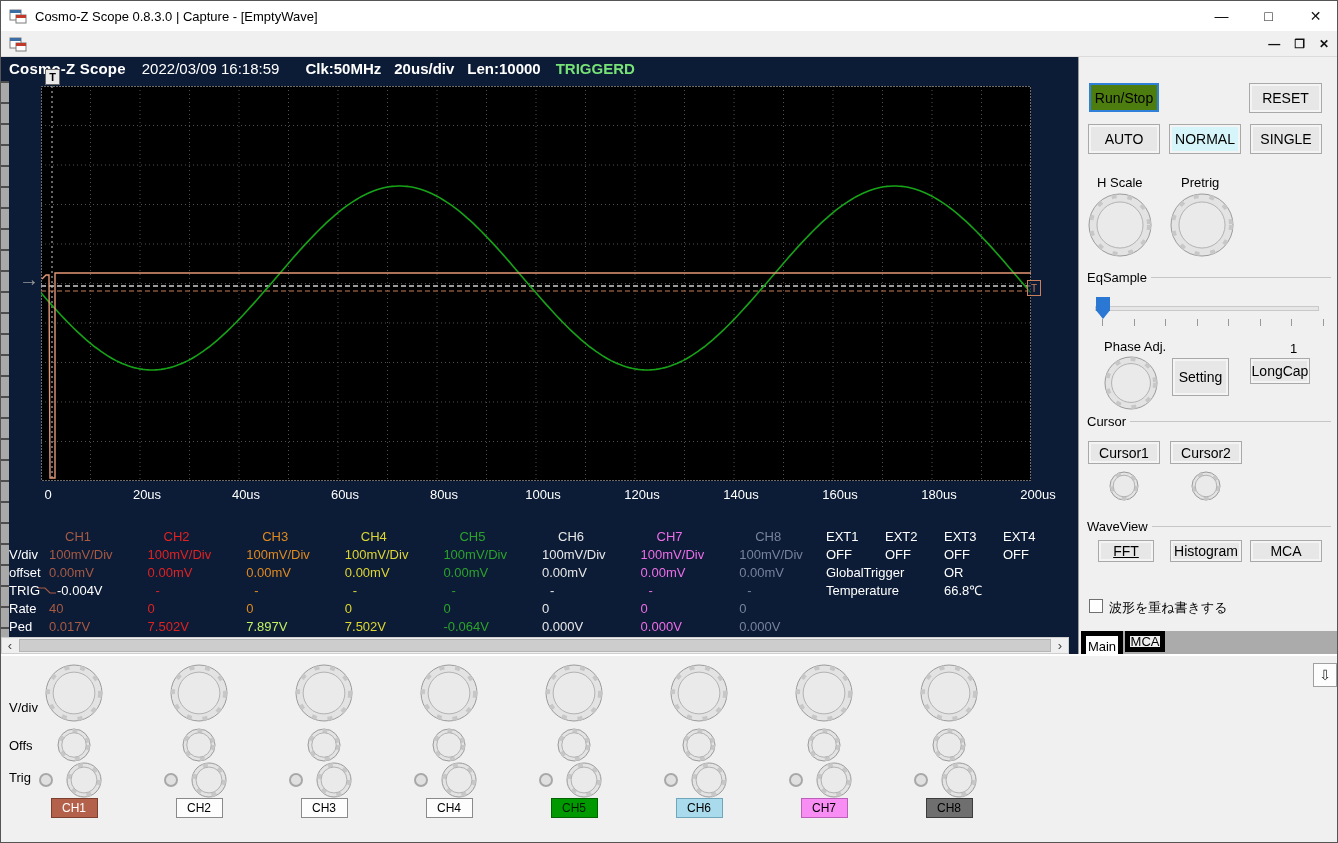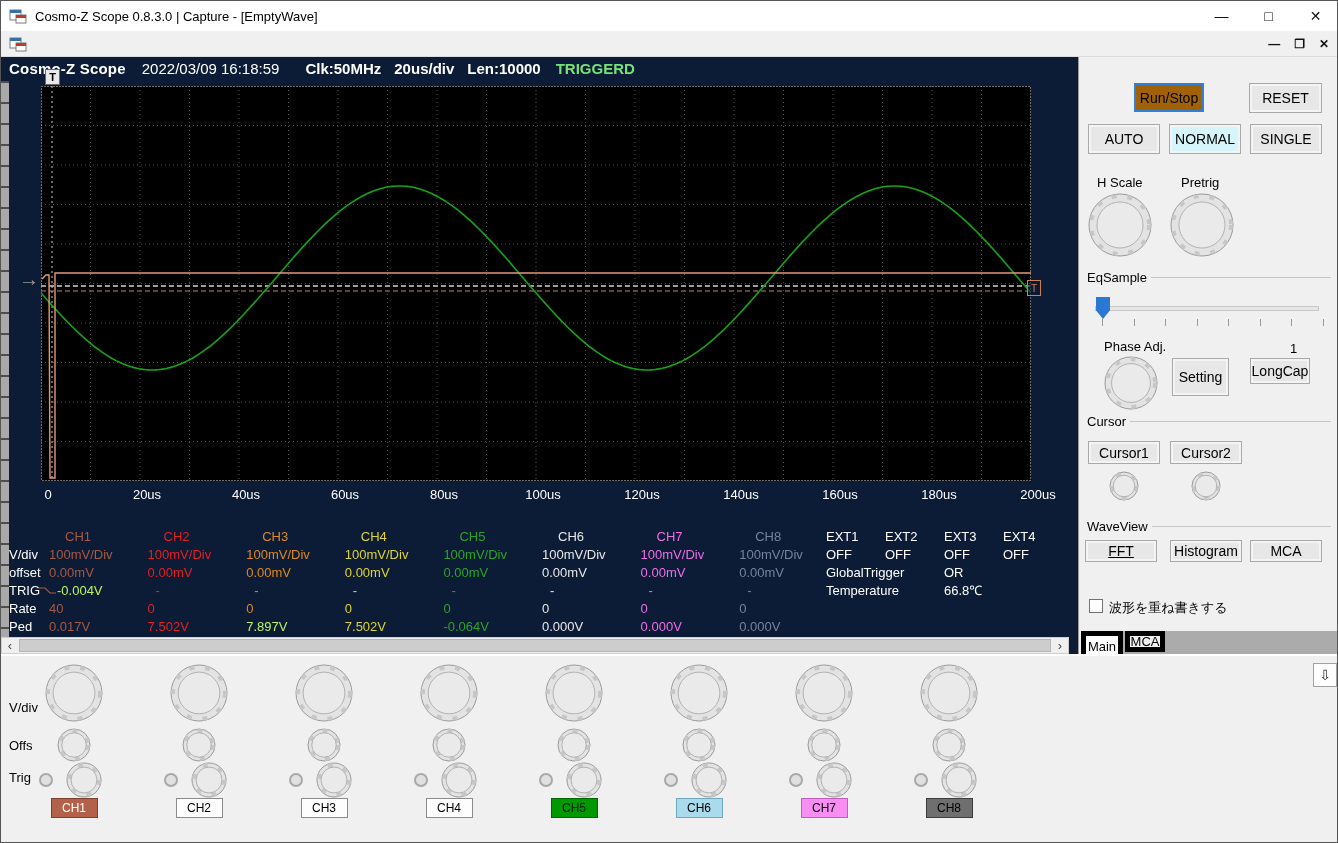--- a/index.html
+++ b/index.html
@@ -43,21 +43,21 @@
   #ch-table { position:absolute; left:0; top:468px; width:1078px; height:112px; font-size:13px; }
   .tbl-cell { position:absolute; white-space:nowrap; }
   
   .h-scroll { position:absolute; left:0; top:580px; width:1068px; height:17px; background:#efefef; border:1px solid #cfcfcf; }
   .h-scroll .arr { position:absolute; top:0; width:16px; height:15px; display:flex; align-items:center; justify-content:center; color:#444; font-size:13px; }
   .arr-left { left:0; } .arr-right { right:0; }
   .h-thumb { position:absolute; left:17px; top:1px; width:1032px; height:13px; background:#cdcdcd; border:1px solid #b5b5b5; }
   
   .rpanel { position:absolute; left:1078px; top:56px; width:260px; height:597px; background:#f0f0f0; font-size:13px; color:#000; }
   .btn { position:absolute; background:#e7e7e7; border:1px solid #a9a9a9; display:flex; align-items:center; justify-content:center; font-size:14px; box-shadow:inset 0 0 0 2px #f4f4f4; }
-  .btn-run { background:#a16207; border:2px solid #2f80d9; box-shadow:none;margin-left:45px; }
+  .btn-run { background:#4d7c0f; border:2px solid #2f80d9; box-shadow:none; }
   .btn-normal { background:#d6f5fa; }
   .rp-label { position:absolute; white-space:nowrap; }
   .group-line { position:absolute; height:1px; background:#c6c6c6; }
   .knob-slot { position:absolute; }
   .slider-track { position:absolute; height:5px; background:#e6e6e6; border:1px solid #c9c9c9; }
   .slider-thumb { position:absolute; width:14px; height:22px; background:#2a77d4; clip-path:polygon(0 0, 100% 0, 100% 60%, 50% 100%, 0 60%); }
   .slider-ticks { position:absolute; height:7px; background:repeating-linear-gradient(to right, #999 0 1px, transparent 1px 31.5px); }
   .checkbox-box { position:absolute; width:14px; height:14px; background:#fff; border:1px solid #707070; }
   .tab-strip { position:absolute; left:2px; top:574px; width:258px; height:25px; background:#ababab; }
   .tab { position:absolute; display:flex; align-items:center; justify-content:center; font-size:13px; border:5px solid #000000; }
@@ -177,21 +177,21 @@
       </div>
     <div id="ch-table">
         <div class="tbl-cell" style="left: 8px; top: 22px; color: rgb(255, 255, 255);">V/div</div>
         <div class="tbl-cell" style="left: 8px; top: 40px; color: rgb(255, 255, 255);">offset</div>
         <div class="tbl-cell" style="left: 8px; top: 58px; color: rgb(255, 255, 255);">TRIG</div>
         <div class="tbl-cell" style="left: 8px; top: 76px; color: rgb(255, 255, 255);">Rate</div>
         <div class="tbl-cell" style="left: 8px; top: 94px; color: rgb(255, 255, 255);">Ped</div>
         <div class="tbl-cell" style="left: 64px; top: 4px; color: rgb(168, 90, 67);">CH1</div>
         <div class="tbl-cell" style="left: 48px; top: 22px; color: rgb(168, 90, 67);">100mV/Div</div>
         <div class="tbl-cell" style="left: 48px; top: 40px; color: rgb(168, 90, 67);">0.00mV</div>
-        <div class="tbl-cell" style="left: 48px; top: 58px; color: #bef264;"><svg width="20" height="11" style="vertical-align:-1px;margin-left:-12px;">
+        <div class="tbl-cell" style="left: 48px; top: 58px; color: #ffffff;"><svg width="20" height="11" style="vertical-align:-1px;margin-left:-12px;">
             <polyline points="1,3 8,3 13,8 19,8" fill="none" stroke="#a85a43" stroke-width="1.2"></polyline>
           </svg>-0.004V</div>
         <div class="tbl-cell" style="left: 48px; top: 76px; color: rgb(168, 90, 67);">40</div>
         <div class="tbl-cell" style="left: 48px; top: 94px; color: rgb(168, 90, 67);">0.017V</div>
         <div class="tbl-cell" style="left: 162.6px; top: 4px; color: rgb(224, 34, 34);">CH2</div>
         <div class="tbl-cell" style="left: 146.6px; top: 22px; color: rgb(224, 34, 34);">100mV/Div</div>
         <div class="tbl-cell" style="left: 146.6px; top: 40px; color: rgb(224, 34, 34);">0.00mV</div>
         <div class="tbl-cell" style="left: 154.6px; top: 58px; color: rgb(224, 34, 34);">-</div>
         <div class="tbl-cell" style="left: 146.6px; top: 76px; color: rgb(224, 34, 34);">0</div>
         <div class="tbl-cell" style="left: 146.6px; top: 94px; color: rgb(224, 34, 34);">7.502V</div>
@@ -298,21 +298,21 @@
           <circle cx="15" cy="15" r="10.799999999999999" fill="#eaeaea" stroke="#b2b2b2"></circle>
         </svg></div>
     <div class="knob-slot" style="left:112px;top:414px;"><svg width="30" height="30" viewBox="0 0 30 30">
           <circle cx="15" cy="15" r="14" fill="#e3e3e3" stroke="#9a9a9a"></circle>
           <circle cx="15" cy="15" r="12" fill="none" stroke="#c7c7c7" stroke-width="4" stroke-dasharray="5 11"></circle>
           <circle cx="15" cy="15" r="10.799999999999999" fill="#eaeaea" stroke="#b2b2b2"></circle>
         </svg></div>
 
     <span class="rp-label" style="left:8px;top:462px;background:#f0f0f0;padding-right:4px;z-index:2;">WaveView</span>
     <div class="group-line" style="left:8px;top:469px;width:244px;z-index:1;"></div>
-    <div class="btn" style="left:6px;top:483px;width:72px;height:22px;text-decoration:underline;">FFT</div>
+    <div class="btn" style="left:19px;top:483px;width:56px;height:22px;text-decoration:underline;">FFT</div>
     <div class="btn" style="left:91px;top:483px;width:72px;height:22px;">Histogram</div>
     <div class="btn" style="left:171px;top:483px;width:72px;height:22px;">MCA</div>
 
     <div class="checkbox-box" style="left:10px;top:542px;"></div>
     <span class="rp-label" style="left:30px;top:542px;">波形を重ね書きする</span>
 
     <div class="tab-strip">
       <div class="tab tab-active">Main</div>
       <div class="tab tab-idle">MCA</div>
     </div>

